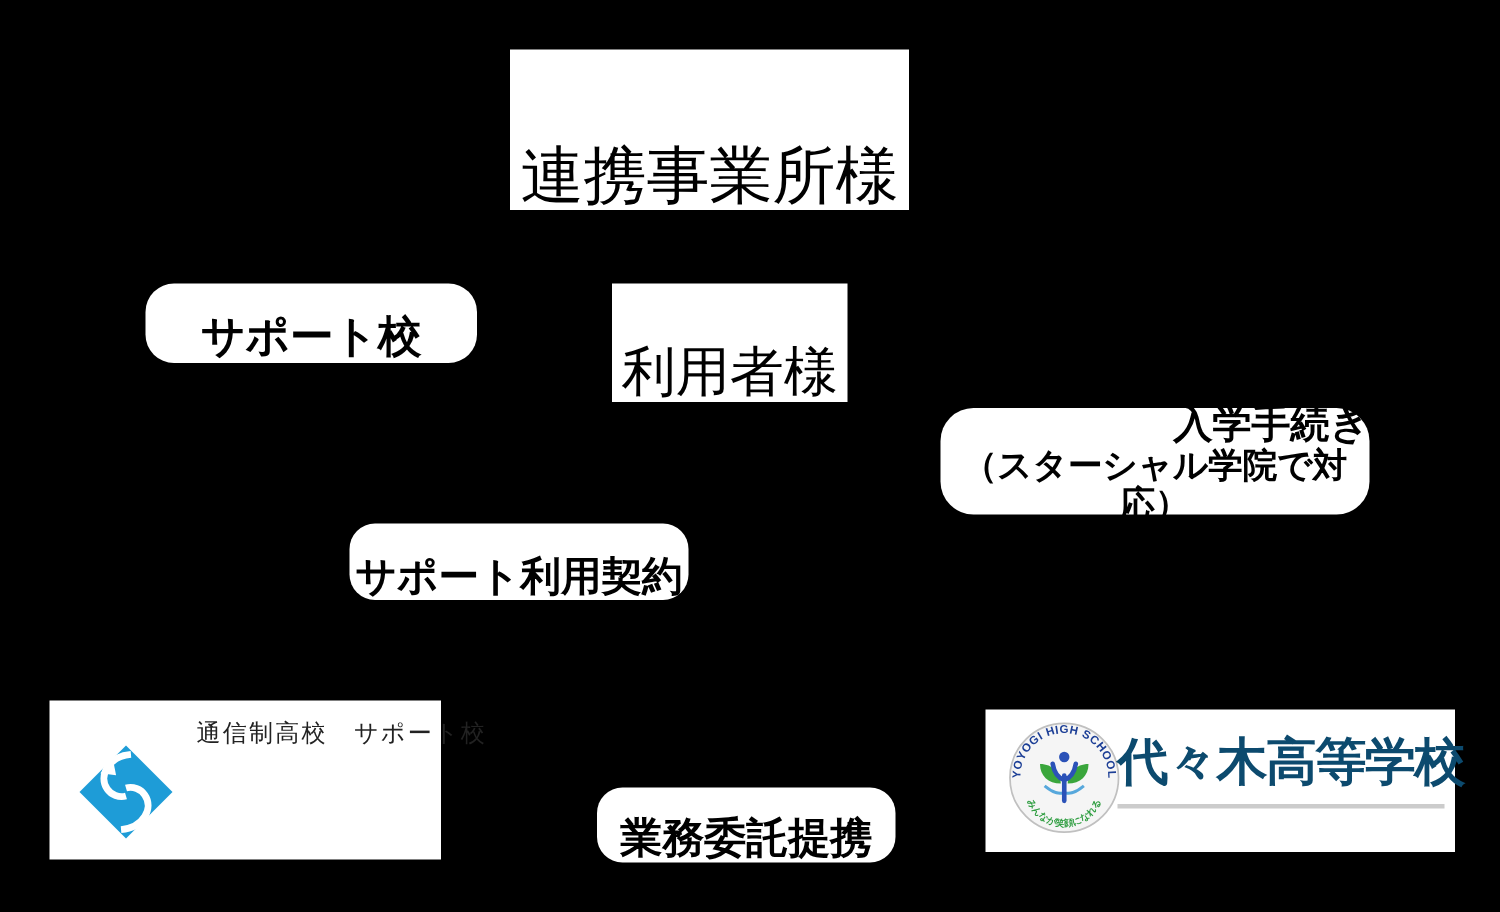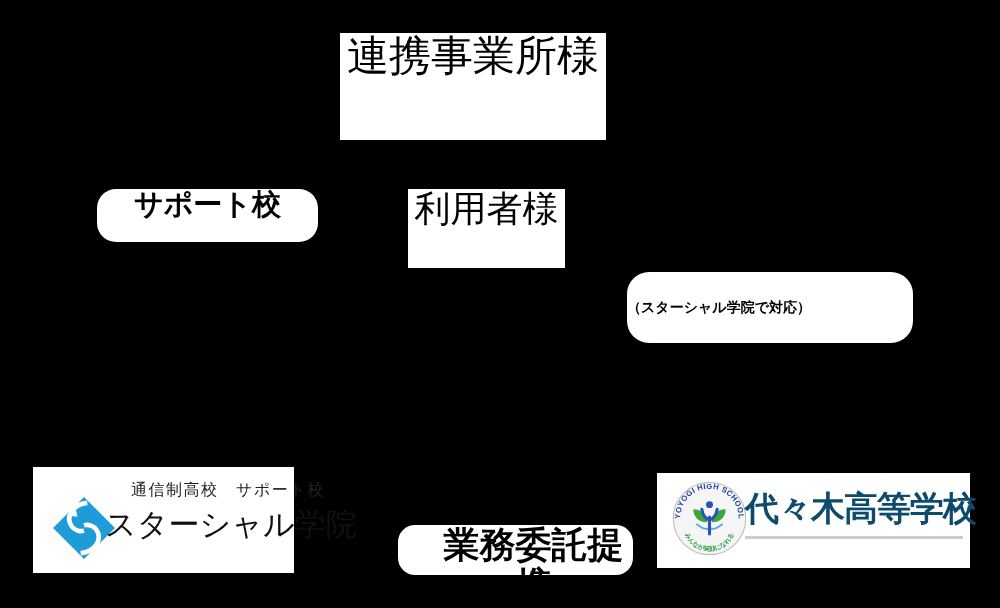--- a/index.html
+++ b/index.html
@@ -2,33 +2,33 @@
 <html><head>
 <meta charset="utf-8">
 <style>
   html,body { margin:0; padding:0; background:#000; }
   .canvas {
     position:relative; width:1000px; height:608px; background:#000;
     overflow:hidden; font-family:"Liberation Sans","DejaVu Sans",sans-serif;
   }
   .wbox {
     position:absolute; background:#fff; color:#000;
-    display:flex; align-items:flex-start; justify-content:center;
+    display:flex; align-items:flex-end; justify-content:center;
     text-align:center; line-height:1.1;
   }
   .pill { font-weight:bold; }
 
   #partner-box  { left:340px; top:33px;  width:266px; height:107px; font-size:42px; }
   #user-box     { left:408px; top:155px; width:157px; height:79px;  font-size:36px;margin-top:34px; }
   #kosotsu-pill { left:97px;  top:189px; width:221px; height:53px;  font-size:29px; border-radius:19px; }
   #nyugaku-pill { left:627px; top:272px; width:286px; height:71px;  border-radius:22px; flex-direction:column; }
   #nyugaku-pill .l1 { font-size:26px; font-weight:bold; line-height:1.2; }
-  #nyugaku-pill .l2 { font-size:14px; font-weight:bold; line-height:1.1; }
+  #nyugaku-pill .l2 { font-size:23px; font-weight:bold; line-height:1.1; }
   #support-pill { left:233px; top:349px; width:226px; height:51px; font-size:27px; border-radius:17px; }
-  #gyomu-pill   { left:398px; top:525px; width:199px; height:50px; font-size:36px; border-radius:17px;padding-left:36px; }
+  #gyomu-pill   { left:398px; top:525px; width:199px; height:50px; font-size:28px; border-radius:17px; }
 
   #starchal-box { left:33px; top:467px; width:261px; height:106px; display:block; }
   .st-logo   { position:absolute; left:18px; top:28px; width:66px; height:66px; }
   .st-sub    { position:absolute; left:98px; top:14px; font-size:16px; color:#222;
                letter-spacing:1.5px; white-space:nowrap; }
   .st-name   { position:absolute; left:72px; top:41px; font-size:31px; font-weight:500;
                color:#111; white-space:nowrap; letter-spacing:0px; }
 
   #yoyogi-box { left:657px; top:473px; width:313px; height:95px; display:block; }
   .yy-emblem  { position:absolute; left:14px; top:7px; width:77px; height:77px; }
@@ -50,37 +50,40 @@
 
   <div class="wbox" id="user-box">
     <span>利用者様</span>
   </div>
 
   <div class="wbox pill" id="kosotsu-pill">
     <span>サポート校</span>
   </div>
 
   <div class="wbox" id="nyugaku-pill">
+    <span class="l1">入学手続き</span>
     <span class="l2">（スターシャル学院で対応）</span>
   </div>
 
+  <div class="wbox pill" id="support-pill">
+    <span>サポート利用契約</span>
+  </div>
 
   <div class="wbox pill" id="gyomu-pill">
     <span>業務委託提携</span>
   </div>
 
   <div class="wbox" id="starchal-box">
     <svg class="st-logo" viewBox="0 0 100 100">
       <polygon points="50,3 97,50 50,97 3,50" fill="#1e9cd7"></polygon>
       <path d="M 55 12 C 32 14 22 34 31 47 C 35 53 43 56 50 54" stroke="#ffffff" stroke-width="7" fill="none"></path>
       <path d="M 45 88 C 68 86 78 66 69 53 C 65 47 57 44 50 46" stroke="#ffffff" stroke-width="7" fill="none"></path>
       <polygon points="24,31 37,18 40,33" fill="#ffffff"></polygon>
     </svg>
     <div class="st-sub">通信制高校　サポート校</div>
-    <div class="st-name">スターシャル学院</div>
   </div>
 
   <div class="wbox" id="yoyogi-box">
     <svg class="yy-emblem" viewBox="0 0 100 100" xmlns:xlink="http://www.w3.org/1999/xlink">
       <circle cx="50" cy="50" r="47" fill="#f5f5f5" stroke="#c0c0c0" stroke-width="1.5"></circle>
       <path id="yy-arc-top" d="M 13 58 A 38 38 0 1 1 87 58" fill="none"></path>
       <path id="yy-arc-bottom" d="M 16 58 A 34 34 0 0 0 84 58" fill="none"></path>
       <text font-size="10" font-weight="bold" letter-spacing="0.5" text-anchor="middle" fill="#1d3f96">
         <textPath href="#yy-arc-top" xlink:href="#yy-arc-top" startOffset="50%">YOYOGI HIGH SCHOOL</textPath>
       </text>

